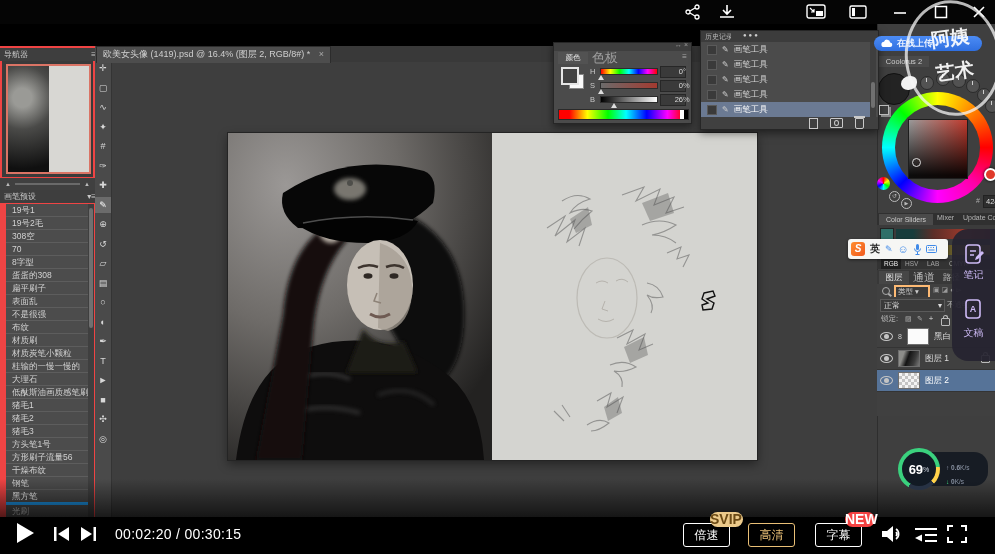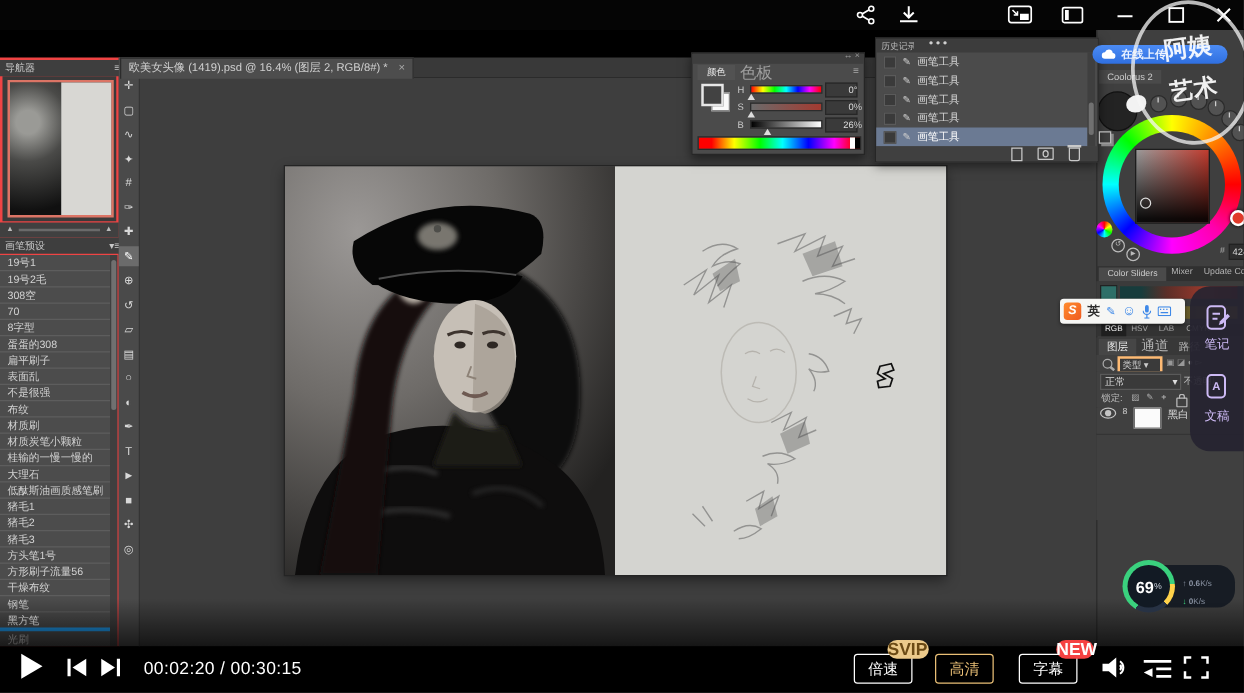--- a/index.html
+++ b/index.html
@@ -21,21 +21,21 @@
           font-size:9px;color:#cfcfcf;line-height:15px;padding:0 6px;white-space:nowrap;z-index:2}
   .leftdock{left:0;top:46px;width:95px;height:471px;background:#ef4444;border-right:1px solid #333;z-index:1}
   .panelhead{background:#3e3e3e;font-size:8px;color:#c8c8c8;line-height:13px;padding-left:4px}
   .navbody{left:2px;top:61px;width:91px;height:116px;background:#3a3a3a}
   .navthumb{left:4px;top:3px;width:81px;height:106px;border:2px solid #db7465;display:flex}
   .nav-photo{width:50%;height:100%;background:radial-gradient(circle at 35% 30%,#9a9a96 0 12%,#4a4a48 40%,#101010 90%)}
   .nav-sk{width:50%;height:100%;background:#d8d7d3}
   .navfoot{left:0;top:178px;width:95px;height:12px;background:#404040;display:flex;align-items:center;gap:4px;padding:0 5px;box-sizing:border-box}
   .navtrack{flex:1;height:2px;background:#6a6a6a}
   .tri{font-size:6px;color:#bbb;line-height:6px}
-  .brush-list{left:0;top:204px;width:88px;height:313px;background:#4c4c4c;overflow:hidden}
+  .brush-list{left:6px;top:204px;width:88px;height:313px;background:#4c4c4c;overflow:hidden}
   .brush-row{height:12px;line-height:12px;font-size:8.5px;color:#d2d2d2;padding-left:6px;
              border-bottom:1px solid #5d5d5d;white-space:nowrap;overflow:hidden}
   .brush-row.sel{border-bottom:3px solid #1e9bf0;color:#fff}
   .sbar{background:#3f3f3f}
   .sthumb{background:#707070;border-radius:2px}
   .toolcol{left:95px;top:46px;width:16px;height:471px;background:#4a4a4a;border-right:1px solid #343434;z-index:1}
   .tool{position:absolute;left:0;width:16px;height:16px;text-align:center;font-size:9px;line-height:16px;color:#d8d8d8}
   .tool.active{background:#6b6b6b;color:#fff}
   .canvas{left:111px;top:62px;width:766px;height:455px;background:#3e3e3e;z-index:0}
   .docwrap{box-shadow:0 0 0 1px #242424,0 4px 10px rgba(0,0,0,.45)}
@@ -61,21 +61,21 @@
   .minitab{font-size:7.5px;color:#ccc;background:#4a4a4a;line-height:11px;text-align:center}
   .knob{position:absolute;width:12px;height:12px;border-radius:50%;background:#525252;border:1px solid #2b2b2b;z-index:3}
   .knob::after{content:"";position:absolute;left:5px;top:1px;width:1px;height:4px;background:#cfcfcf}
   .wheel-ring{position:absolute;border-radius:50%;z-index:2;
     background:conic-gradient(#ffff00,#ff8000 12.5%,#ff0000 25%,#ff00aa 37.5%,#ff00ff 50%,#0000ff 62.5%,#00ffff 75%,#00ff00 87.5%,#ffff00)}
   .wheel-hole{position:absolute;inset:13px;border-radius:50%;background:#3f3f3f}
   .svsq{position:absolute;border:1px solid #1d1d1d;z-index:3;
     background:linear-gradient(to bottom,rgba(0,0,0,0) 0%,rgba(0,0,0,.92) 95%),linear-gradient(to right,#9a9a9a,#c23b2e)}
   .eye{width:11px;height:7px;border:1px solid #c4c4c4;border-radius:50%;position:relative;flex:none}
   .eye::after{content:"";position:absolute;inset:1px 3px;background:#c4c4c4;border-radius:50%}
-  .layer-row{display:flex;align-items:flex-start;height:21px;border-bottom:1px solid #343434;gap:5px;padding-left:3px}
+  .layer-row{display:flex;align-items:center;height:21px;border-bottom:1px solid #343434;gap:5px;padding-left:3px}
   .layer-row.sel{background:#567398}
   .layer-row.sel .l-name{color:#fff}
   .l-thumb{width:20px;height:15px;border:1px solid #6e6e6e;flex:none}
   .t-white{background:#fbfbfb}
   .t-checker{background:repeating-conic-gradient(#c4c4c4 0 25%,#f4f4f4 0 50%);background-size:6px 6px}
   .t-photo{background:linear-gradient(110deg,#8d8d8a 0 22%,#141414 45%,#3c3c3c 75%,#777 100%)}
   .l-name{font-size:8.5px;color:#ddd;flex:1;white-space:nowrap;overflow:hidden}
   .link8{font-size:7px;color:#ccc}
   .mini-lock{width:7px;height:6px;border:1px solid #bbb;border-radius:1px;position:relative;margin:0 5px 0 0;flex:none}
   .mini-lock::before{content:"";position:absolute;width:3px;height:3px;border:1px solid #bbb;border-bottom:none;border-radius:3px 3px 0 0;top:-4px;left:1px}
@@ -401,20 +401,31 @@
   <span class="abs lock-ic" style="left:52px;top:2px;font-weight:bold">+</span>
   <div class="abs mini-lock" style="left:64px;top:6px"></div>
 </div>
 <div class="abs" style="left:877px;top:326px;width:118px;height:90px;background:#404040;z-index:2" id="layer-list">
     <div class="layer-row">
       <div class="eye"></div>
       <div class="link8">8</div>
       <div class="l-thumb t-white"></div>
       <div class="l-name">黑白</div>
     </div>
+    <div class="layer-row">
+      <div class="eye"></div>
+      <div class="l-thumb t-photo"></div>
+      <div class="l-name">图层 1</div>
+      <div class="mini-lock"></div>
+    </div>
+    <div class="layer-row sel">
+      <div class="eye"></div>
+      <div class="l-thumb t-checker"></div>
+      <div class="l-name">图层 2</div>
+    </div>
   </div>
 
 <div class="abs upbtn">
   <svg width="12" height="9" viewBox="0 0 12 9">
     <path d="M3 8 a2.6 2.6 0 0 1 0-5.2 a3.2 3.2 0 0 1 6.2 0.6 a2.2 2.2 0 0 1-0.4 4.6 Z" fill="#fff"></path>
   </svg>
   <span>在线上传</span>
 </div>
 
 <div class="abs watermark">

